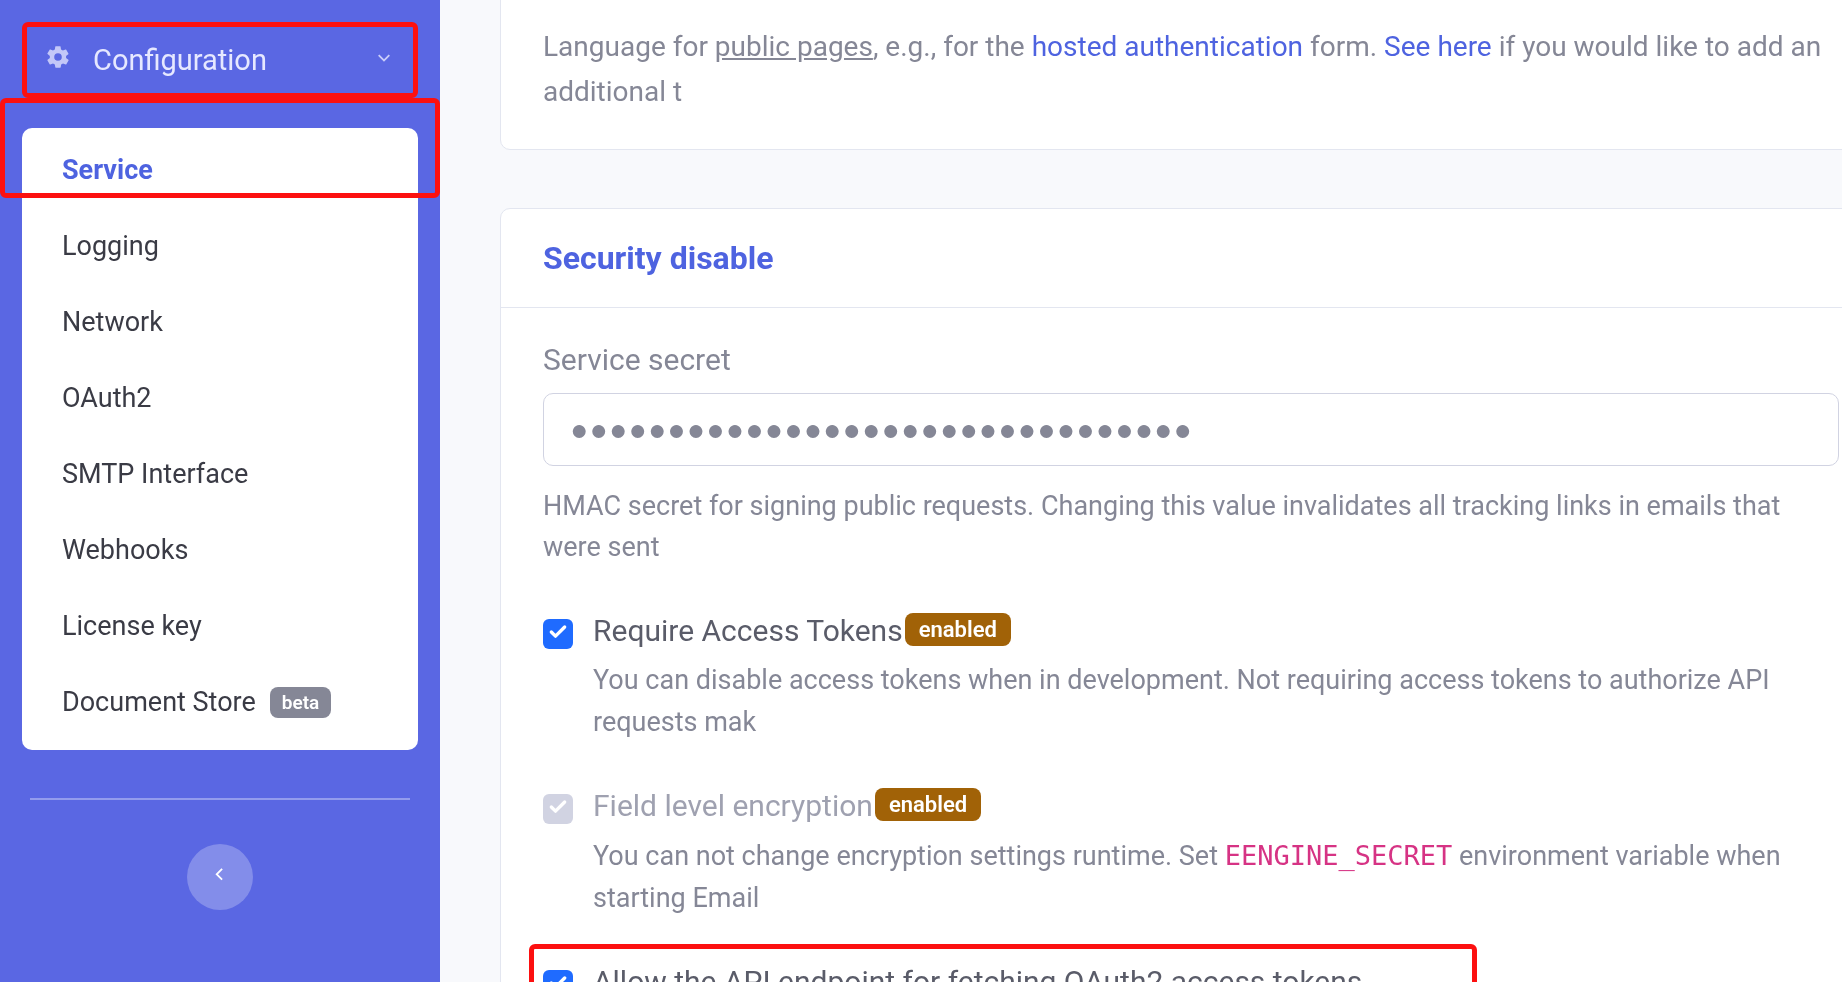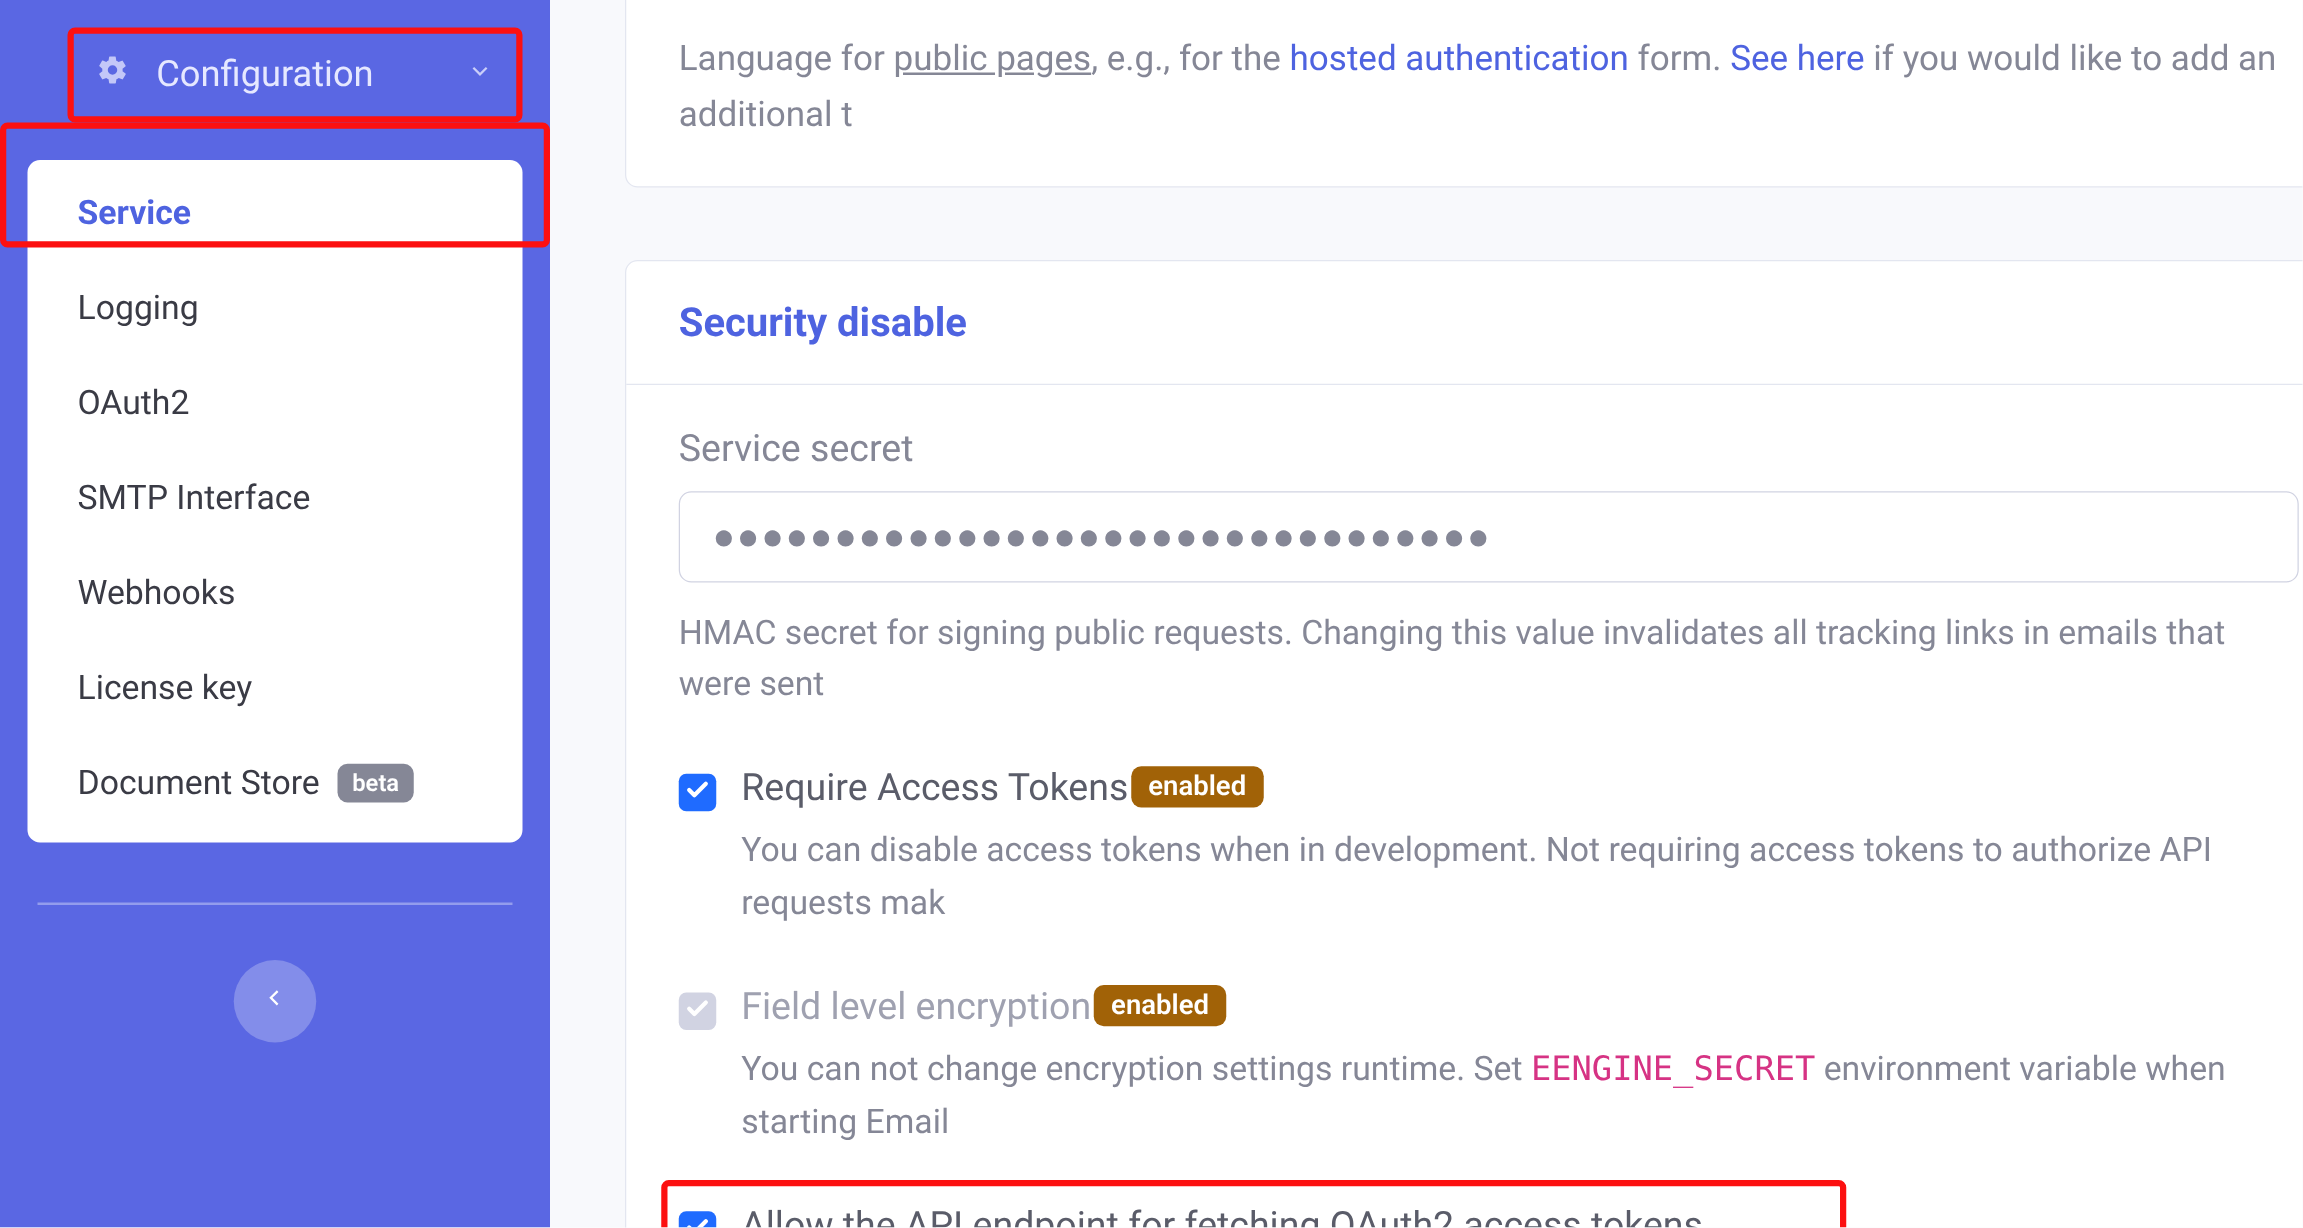--- a/index.html
+++ b/index.html
@@ -2,21 +2,21 @@
 <html><head>
 <meta charset="utf-8">
 <style>
   * { box-sizing: border-box; margin: 0; padding: 0; }
   html, body { width: 1842px; height: 982px; font-family: -apple-system, "Segoe UI", Roboto, "Helvetica Neue", Arial, sans-serif; background: #f8f9fc; color: #5a5c69; overflow: hidden; }
 
   .app { display: flex; width: 100%; height: 100%; }
 
   
   .sidebar { width: 440px; background: #5a67e3; flex-shrink: 0; position: relative; padding: 22px 22px 0 22px; }
-  .nav-hdr { display: flex; align-items: center; color: #e6e8ff; font-size: 29px; font-weight: 400; padding: 16px 18px; cursor: pointer; border: 5px solid #fc1010; border-radius: 6px; margin-bottom: 30px; margin-left: 32px; }
+  .nav-hdr { display: flex; align-items: center; color: #e6e8ff; font-size: 29px; font-weight: 400; padding: 16px 18px; cursor: pointer; border: 5px solid #fc1010; border-radius: 6px; margin-bottom: 30px; }
   .nav-hdr .gear { margin-right: 22px; flex-shrink: 0; opacity: .75; }
   .nav-hdr .lbl { flex: 1; }
   .nav-hdr .chev { opacity: .8; }
 
   .nav-box { background: #fff; border-radius: 10px; overflow: visible; padding: 4px 0 10px 0; position: relative; }
   .nav-box .hl { position: absolute; left: -22px; right: -22px; top: -30px; height: 100px; border: 5px solid #fc1010; border-radius: 6px; pointer-events: none; }
   .nav-item { display: flex; align-items: center; font-size: 27px; padding: 22px 40px; color: #3a3b45; cursor: pointer; }
   .nav-item.active { color: #4e63e0; font-weight: 700; }
   .beta-badge { background: #858796; color: #fff; font-size: 19px; font-weight: 600; padding: 4px 12px; border-radius: 8px; margin-left: 14px; }
 
@@ -77,20 +77,23 @@
       </span>
     </div>
 
     <div class="nav-box">
       <div class="hl"></div>
       <div class="nav-item active">
           <span>Service</span>
         </div>
       <div class="nav-item">
           <span>Logging</span>
+        </div>
+      <div class="nav-item">
+          <span>Network</span>
         </div>
       <div class="nav-item">
           <span>OAuth2</span>
         </div>
       <div class="nav-item">
           <span>SMTP Interface</span>
         </div>
       <div class="nav-item">
           <span>Webhooks</span>
         </div>

